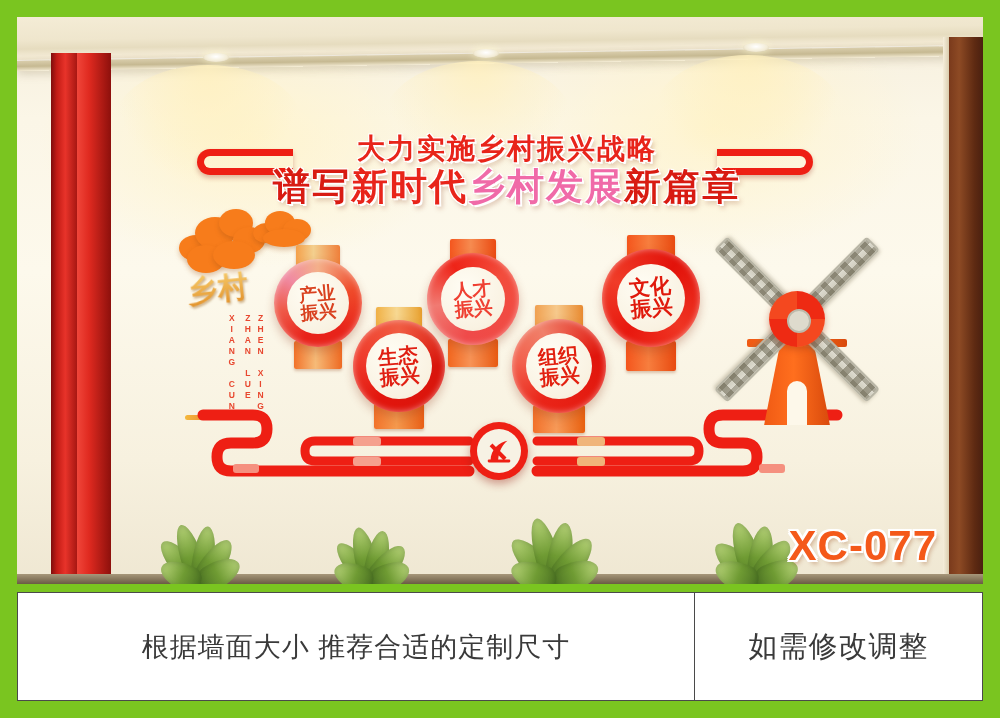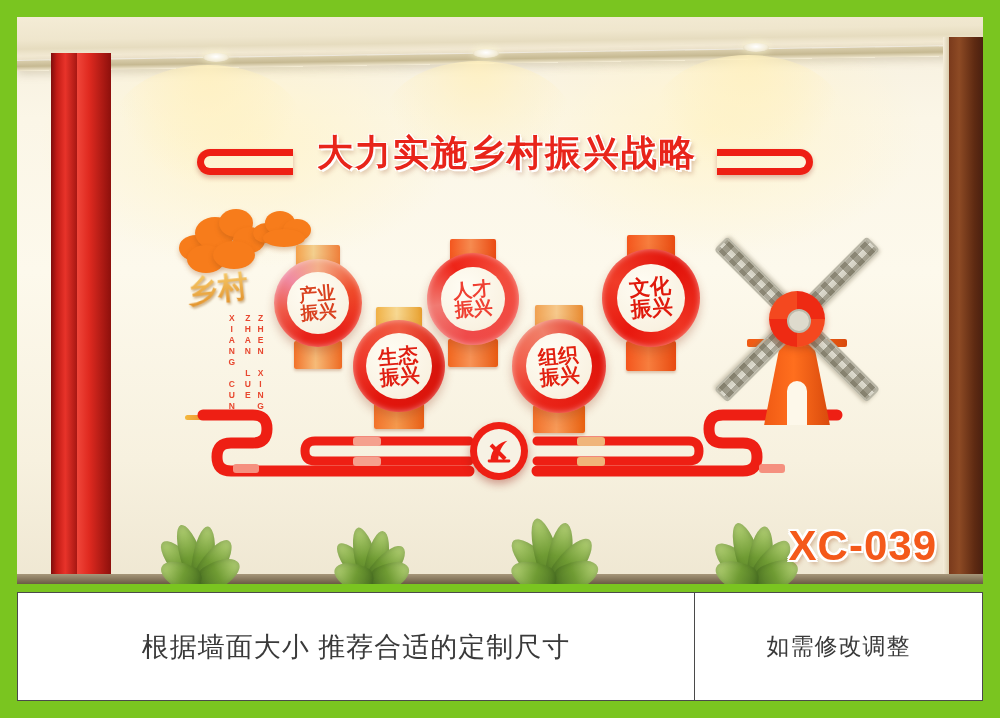--- a/index.html
+++ b/index.html
@@ -75,21 +75,21 @@
   .art { position:absolute; inset:0; }
 
   .title-wrap{ position:absolute; left:255px; top:118px; width:470px; text-align:center; }
   .t-line{
     font-family:"Liberation Serif", serif;
     font-weight:bold; letter-spacing:2px; line-height:1.02;
     text-shadow:
        2px 2px 0 #ffffff, -1px -1px 0 #ffffff, 1px -1px 0 #ffffff, -1px 1px 0 #ffffff,
        3px 4px 5px rgba(140,60,30,.35);
   }
-  .t1{ font-size:36px; }
+  .t1{ font-size:28px; }
   .t2{ font-size:37px; margin-top:4px; }
   .t-red{ color:#e8241a; }
   .t-pink{ color:#f06aa8; }
   .t-deep{ color:#d81b12; }
 
   
   .cloud{ position:absolute; background:#f77c1b; border-radius:50%;
           box-shadow:0 3px 5px rgba(160,80,20,.3); }
   .cloudgrp{ position:absolute; }
 
@@ -234,21 +234,21 @@
     display:flex; gap:0;
   }
   .panel{
     background:#ffffff; border:1px solid #4a4a4a;
     display:flex; align-items:center; justify-content:center; text-align:center;
     color:#3a3a3a;
   }
   .panel.left{ width:748px; }
   .panel.right{ width:318px; border-left:none; }
   .panel.left .ptxt{ font-size:27px; letter-spacing:1px; }
-  .panel.right .ptxt{ font-size:23px; line-height:1.45; letter-spacing:1px; }
+  .panel.right .ptxt{ font-size:29px; line-height:1.45; letter-spacing:1px; }
 </style>
 </head>
 <body>
 
 <div class="frame">
 
   <div class="photo">
 
     <div class="ceiling"></div>
     <div class="ceiling-edge"></div>
@@ -281,20 +281,23 @@
         <div class="cloud" style="left:12px; top:2px;  width:30px; height:24px;"></div>
         <div class="cloud" style="left:30px; top:10px; width:28px; height:22px;"></div>
         <div class="cloud" style="left:10px; top:20px; width:42px; height:18px;"></div>
       </div>
 
       <div class="hook" style="left:180px; top:132px; width:96px; height:26px; border-right:none; border-radius:14px 0 0 14px;"></div>
       <div class="hook" style="left:700px; top:132px; width:96px; height:26px; border-left:none; border-radius:0 14px 14px 0;"></div>
 
       <div class="title-wrap">
         <div class="t-line t1 t-red">大力实施乡村振兴战略</div>
+        <div class="t-line t2">
+          <span class="t-deep">谱写</span><span class="t-red">新时代</span><span class="t-pink">乡村</span><span class="t-pink">发展</span><span class="t-deep">新篇章</span>
+        </div>
       </div>
 
       <div class="slogan">
         <div class="cun">乡村</div>
         <div class="py">XIANG CUN</div>
         <div class="py" style="left:56px;">ZHEN XING ZHAN LUE</div>
         <div class="bar"></div>
       </div>
 
       <svg class="ribbon" width="966" height="567" viewBox="0 0 966 567">
@@ -437,21 +440,21 @@
     <div class="plant" style="left:680px; width:120px; height:86px;">
       <div class="pot" style="width:48px; height:32px;"></div>
       <div class="leaf" style="width:26px; height:56px; margin-left:-13px; transform:rotate(-46deg);"></div>
       <div class="leaf" style="width:24px; height:64px; margin-left:-12px; transform:rotate(-18deg);"></div>
       <div class="leaf" style="width:24px; height:58px; margin-left:-12px; transform:rotate(8deg);"></div>
       <div class="leaf" style="width:26px; height:52px; margin-left:-13px; transform:rotate(36deg);"></div>
       <div class="leaf" style="width:28px; height:44px; margin-left:-14px; transform:rotate(66deg);"></div>
       <div class="leaf" style="width:28px; height:44px; margin-left:-14px; transform:rotate(-68deg);"></div>
     </div>
 
-    <div class="code">XC-039</div>
+    <div class="code">XC-077</div>
 
   </div>
 
   <div class="bottom">
     <div class="panel left">
       <div class="ptxt">根据墙面大小 推荐合适的定制尺寸</div>
     </div>
     <div class="panel right">
       <div class="ptxt">
         <div>如需修改调整</div>

